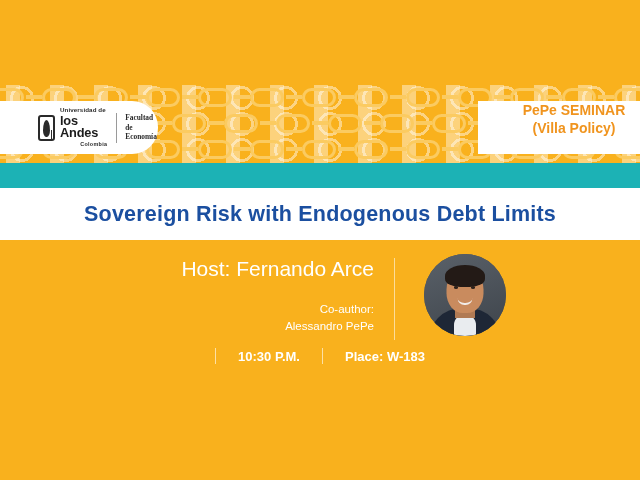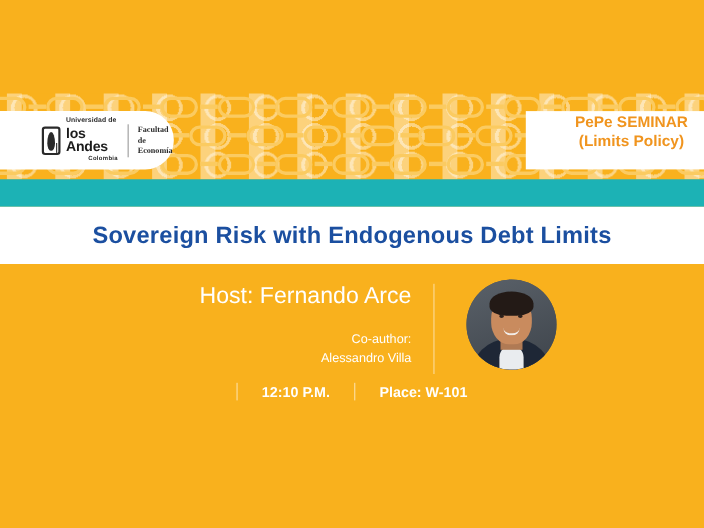--- a/index.html
+++ b/index.html
@@ -335,45 +335,45 @@
     </div>
     <div class="logo-sep"></div>
     <div class="logo-fac">
       <div class="logo-f1">Facultad</div>
       <div class="logo-f2">de Economía</div>
     </div>
   </div>
 
   <div class="seminar-box">
     <div class="seminar-l1">PePe SEMINAR</div>
-    <div class="seminar-l2">(Limits Policy)</div>
+    <div class="seminar-l2">(Villa Policy)</div>
   </div>
 
   <div class="host-block">
     <div class="host-line">Host: Fernando Arce</div>
     <div class="coauth-wrap">
       <div class="coauth-l1">Co-author:</div>
-      <div class="coauth-l2">Alessandro Villa</div>
+      <div class="coauth-l2">Alessandro PePe</div>
     </div>
   </div>
 
   <div class="vdivider"></div>
 
   <div class="photo">
     <div class="ph-bg"></div>
     <div class="ph-suit"></div>
     <div class="ph-shirt"></div>
     <div class="ph-neck"></div>
     <div class="ph-head"></div>
     <div class="ph-hair"></div>
     <div class="ph-eye l"></div>
     <div class="ph-eye r"></div>
     <div class="ph-smile"></div>
   </div>
 
   <div class="info-line">
     <div class="info-sep"></div>
-    <div class="info-item">12:10 P.M.</div>
+    <div class="info-item">10:30 P.M.</div>
     <div class="info-sep"></div>
-    <div class="info-item">Place: W-101</div>
+    <div class="info-item">Place: W-183</div>
   </div>
 
 </div>
 
 </body></html>

